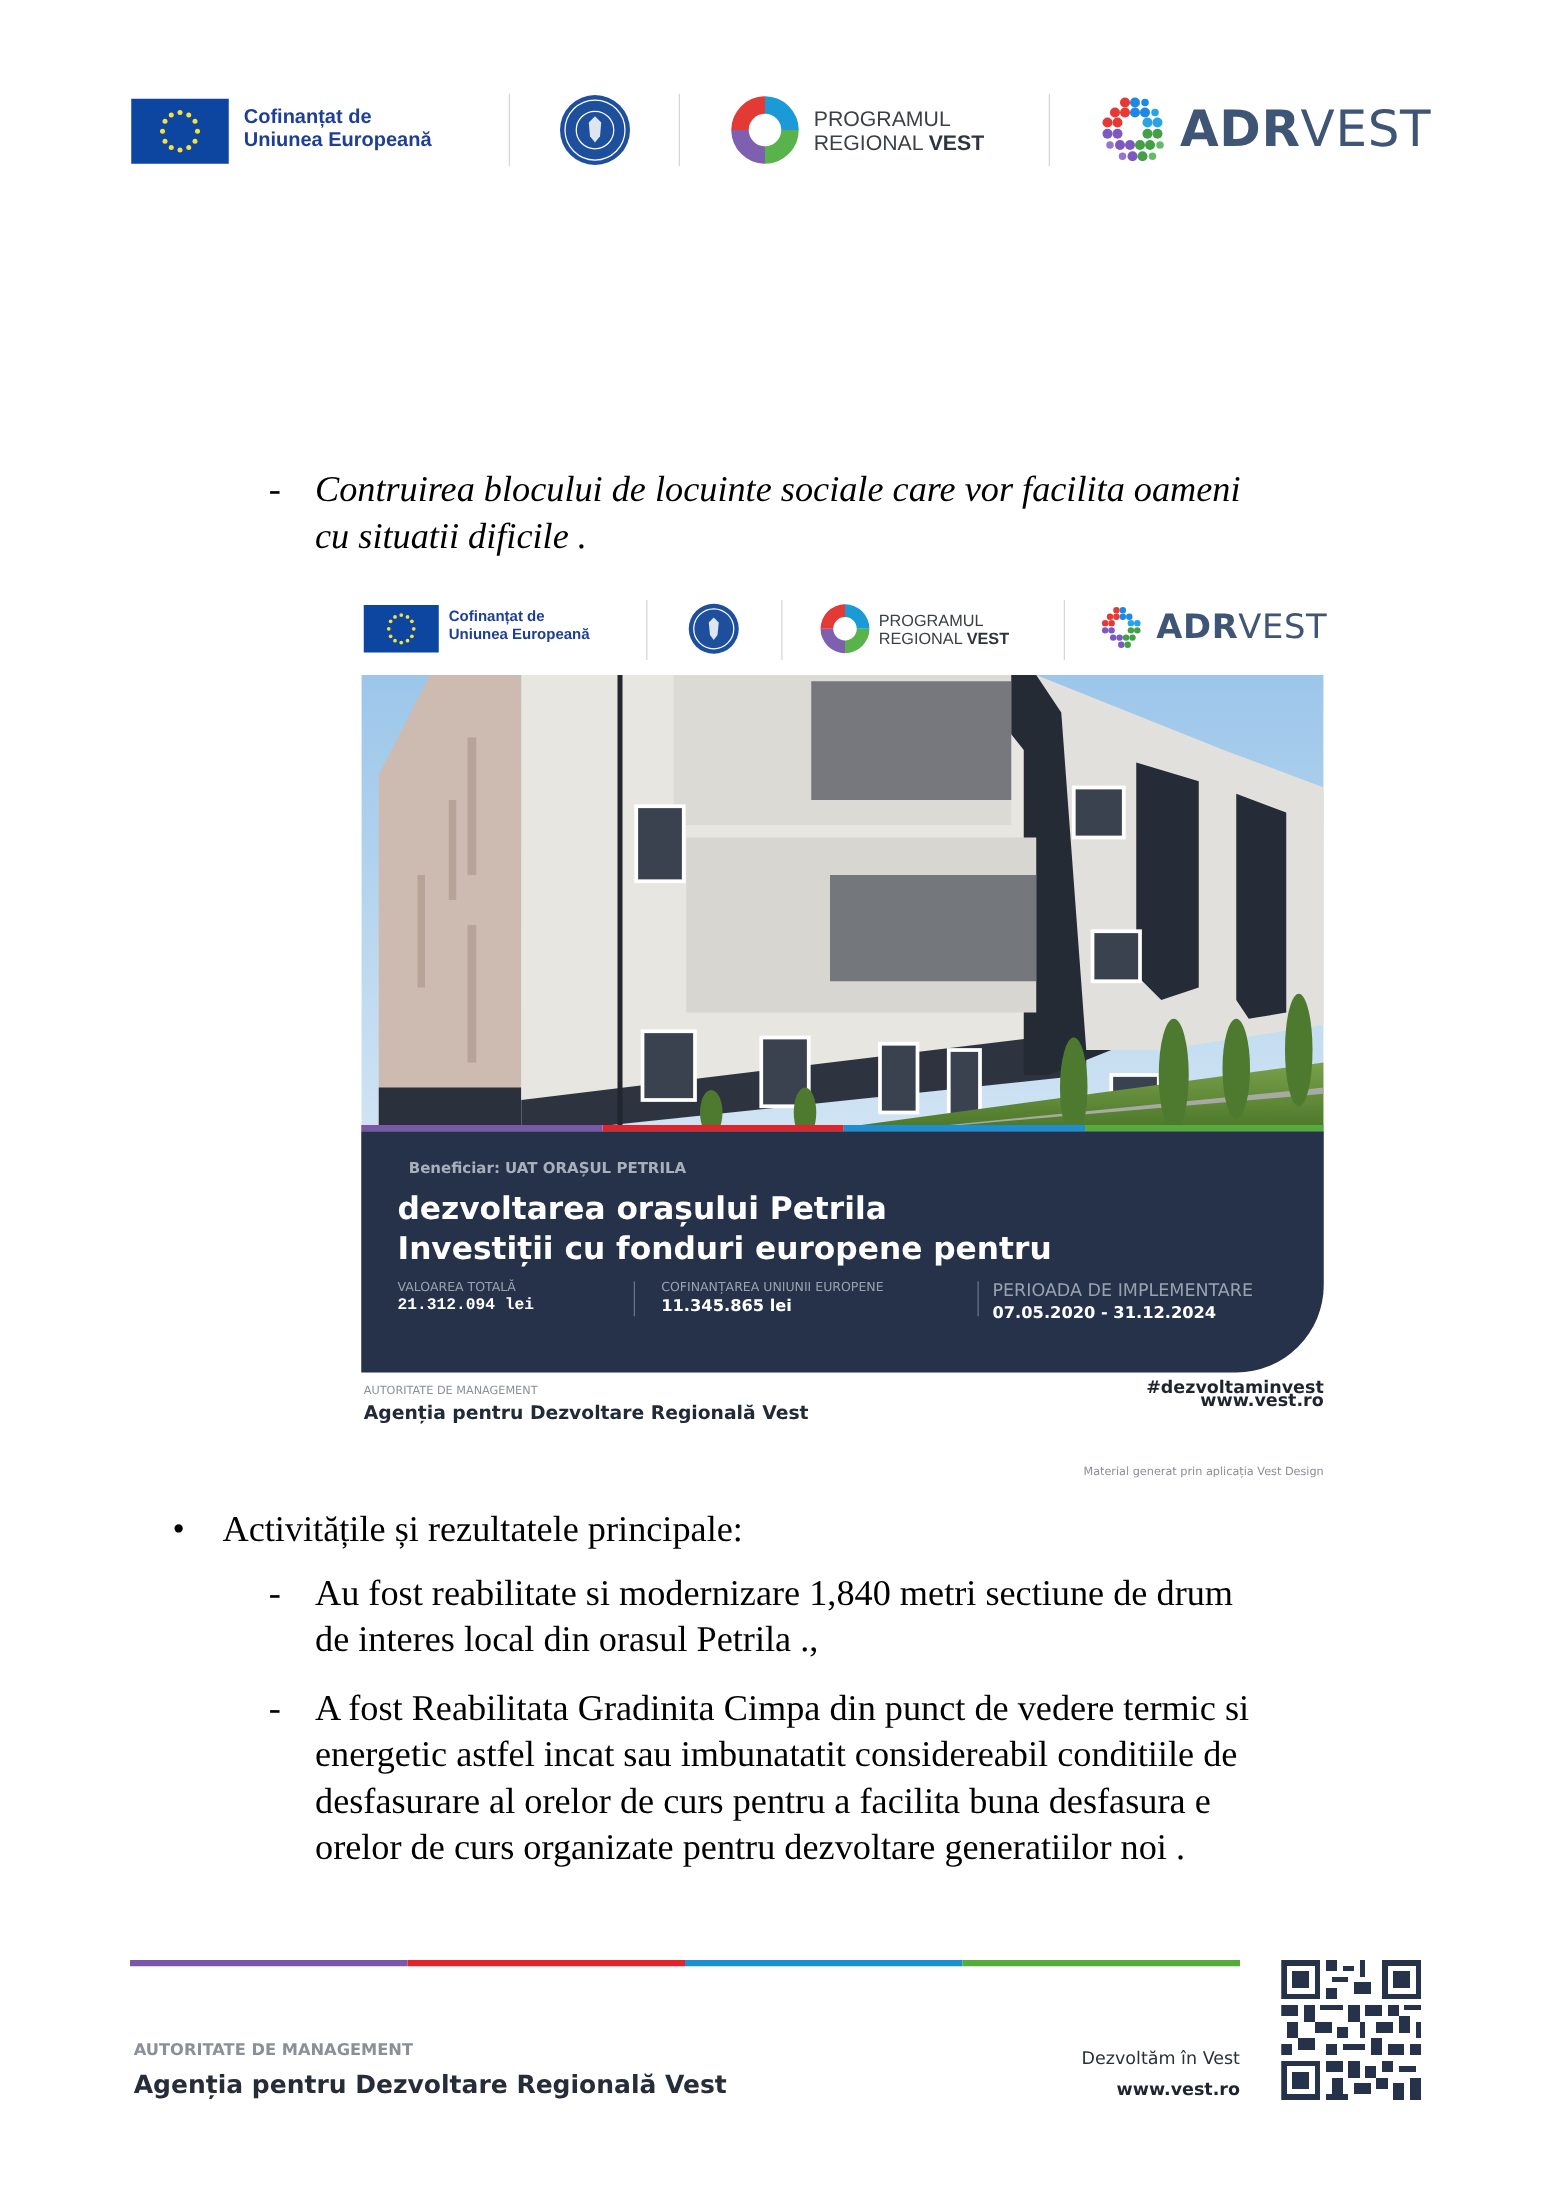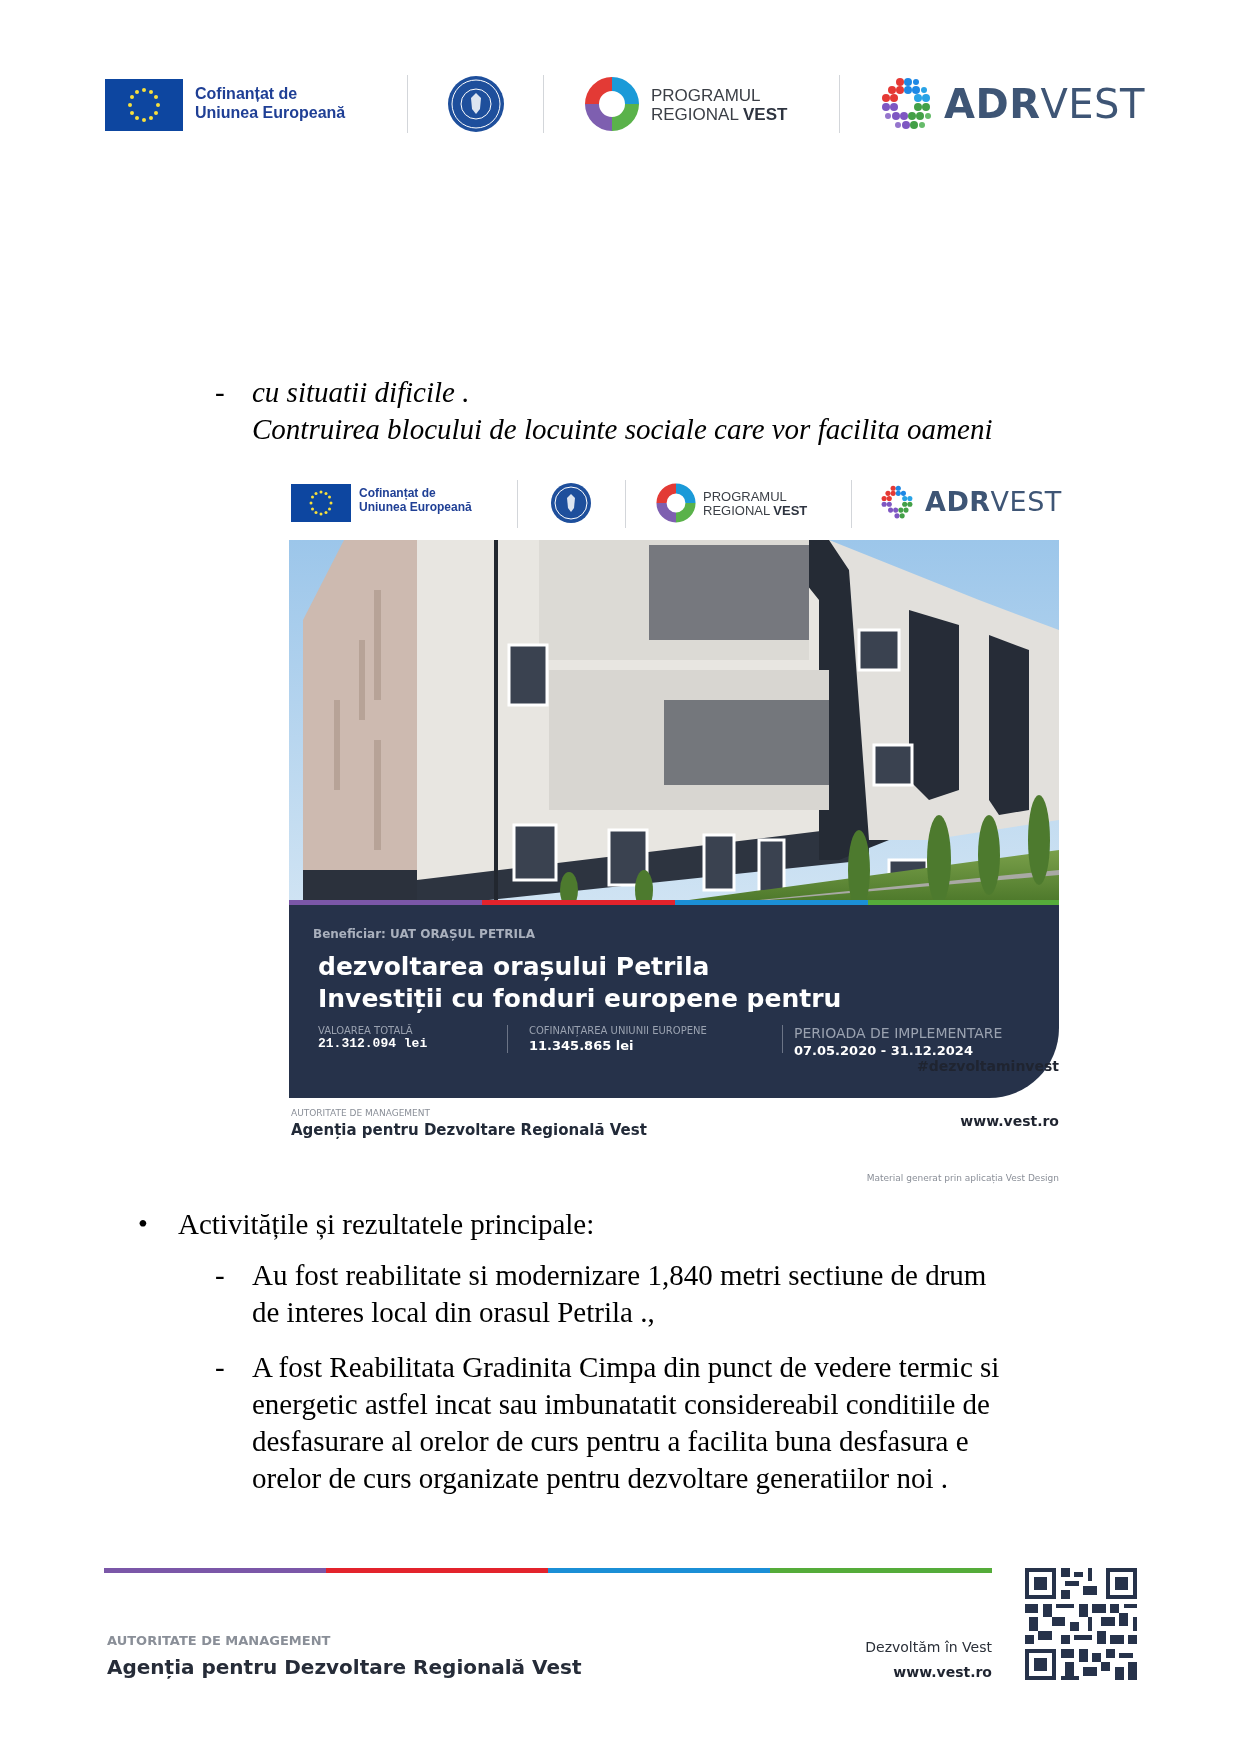--- a/index.html
+++ b/index.html
@@ -119,22 +119,22 @@
       </g>
     </svg>
   </div>
   <div class="abs adr-text" style="left:944px;top:80px;font-size:40px;line-height:48px;">
     <b>ADR</b><span class="light">VEST</span>
   </div>
 </div>
 
 <div class="dash" style="left:215px;top:376px;">-</div>
 <div class="para italic" style="left:252px;top:374px;">
+  <div>Contruirea blocului de locuinte sociale care vor facilita oameni</div>
   <div>cu situatii dificile .</div>
-  <div>Contruirea blocului de locuinte sociale care vor facilita oameni</div>
 </div>
 
 <div class="poster">
 
   <div class="eu-flag" style="left:2px;top:14px;width:60px;height:38px;">
     <svg width="60" height="38" viewBox="0 0 60 38">
       <g fill="#f7e03c">
         <circle cx="30" cy="8" r="1.5"></circle>
           <circle cx="35" cy="9.5" r="1.5"></circle>
           <circle cx="38.5" cy="13" r="1.5"></circle>
@@ -266,21 +266,21 @@
       </g>
     </svg>
   </div>
 
   <div class="stripe" style="left:0;top:430px;width:193px;background:#7b57a8;"></div>
   <div class="stripe" style="left:193px;top:430px;width:193px;background:#e3232c;"></div>
   <div class="stripe" style="left:386px;top:430px;width:193px;background:#1b8fd6;"></div>
   <div class="stripe" style="left:579px;top:430px;width:191px;background:#55ac3a;"></div>
 
   <div class="poster-panel">
-    <div class="ptxt" style="left:24px;top:22px;font-size:12px;color:#a9b0bd;font-weight:bold;">Beneficiar: UAT ORAȘUL PETRILA</div>
+    <div class="ptxt" style="left:38px;top:22px;font-size:12px;color:#a9b0bd;font-weight:bold;">Beneficiar: UAT ORAȘUL PETRILA</div>
     <div class="ptxt" style="left:29px;top:46px;font-size:25px;line-height:32px;color:#ffffff;font-weight:bold;">
       <div>dezvoltarea orașului Petrila</div>
       <div>Investiții cu fonduri europene pentru</div>
     </div>
     <div class="ptxt" style="left:29px;top:120px;">
       <div style="font-size:10px;color:#9aa2b0;">VALOAREA TOTALĂ</div>
       <div style="font-size:13px;color:#fff;font-weight:bold;margin-top:0;font-family:Liberation Mono, monospace;">21.312.094 lei</div>
     </div>
     <div class="vsep" style="left:218px;top:120px;height:28px;background:#6b7486;"></div>
     <div class="ptxt" style="left:240px;top:120px;">
@@ -289,21 +289,21 @@
     </div>
     <div class="vsep" style="left:493px;top:120px;height:28px;background:#6b7486;"></div>
     <div class="ptxt" style="left:505px;top:120px;">
       <div style="font-size:14px;color:#9aa2b0;">PERIOADA DE IMPLEMENTARE</div>
       <div style="font-size:13px;color:#fff;font-weight:bold;margin-top:2px;">07.05.2020 - 31.12.2024</div>
     </div>
   </div>
 
   <div class="ptxt" style="left:2px;top:638px;font-size:9px;color:#8a8f98;">AUTORITATE DE MANAGEMENT</div>
   <div class="ptxt" style="left:2px;top:651px;font-size:15px;color:#222a38;font-weight:bold;">Agenția pentru Dezvoltare Regională Vest</div>
-  <div class="ptxt" style="right:0;top:588px;font-size:14px;color:#1f2430;font-weight:bold;text-align:right;">#dezvoltaminvest</div>
+  <div class="ptxt" style="right:0;top:632px;font-size:14px;color:#1f2430;font-weight:bold;text-align:right;">#dezvoltaminvest</div>
   <div class="ptxt" style="right:0;top:643px;font-size:14px;color:#1f2430;font-weight:bold;text-align:right;">www.vest.ro</div>
   <div class="ptxt" style="right:0;top:664px;font-size:9px;color:#8a8f98;margin-top:39px;">Material generat prin aplicația Vest Design</div>
 </div>
 
 <div class="abs doc-text" style="left:138px;top:1208px;font-size:28px;">•</div>
 <div class="para" style="left:178px;top:1206px;">Activitățile și rezultatele principale:</div>
 
 <div class="dash" style="left:215px;top:1259px;">-</div>
 <div class="para" style="left:252px;top:1257px;">
   <div>Au fost reabilitate si modernizare 1,840  metri  sectiune de drum</div>

